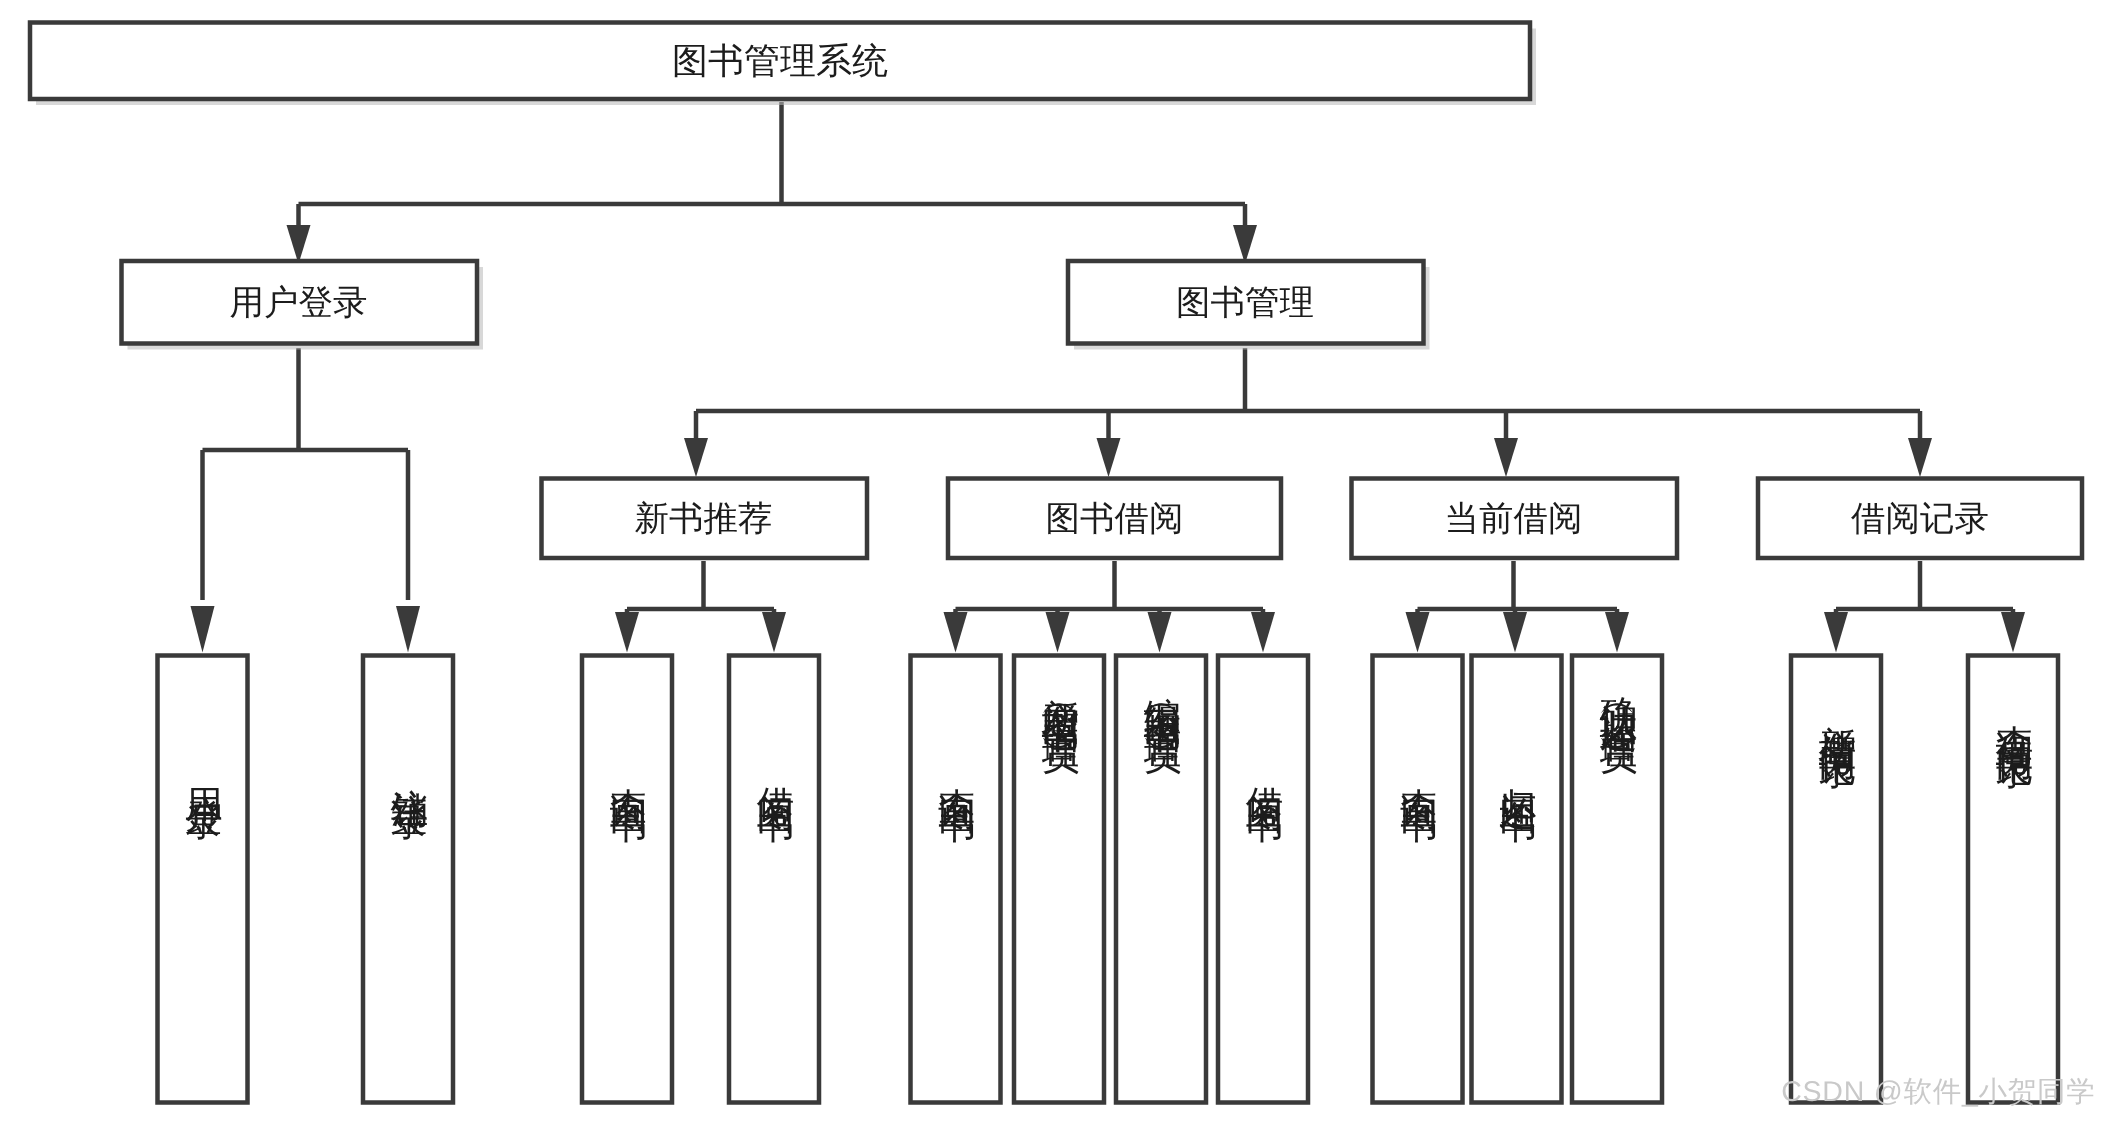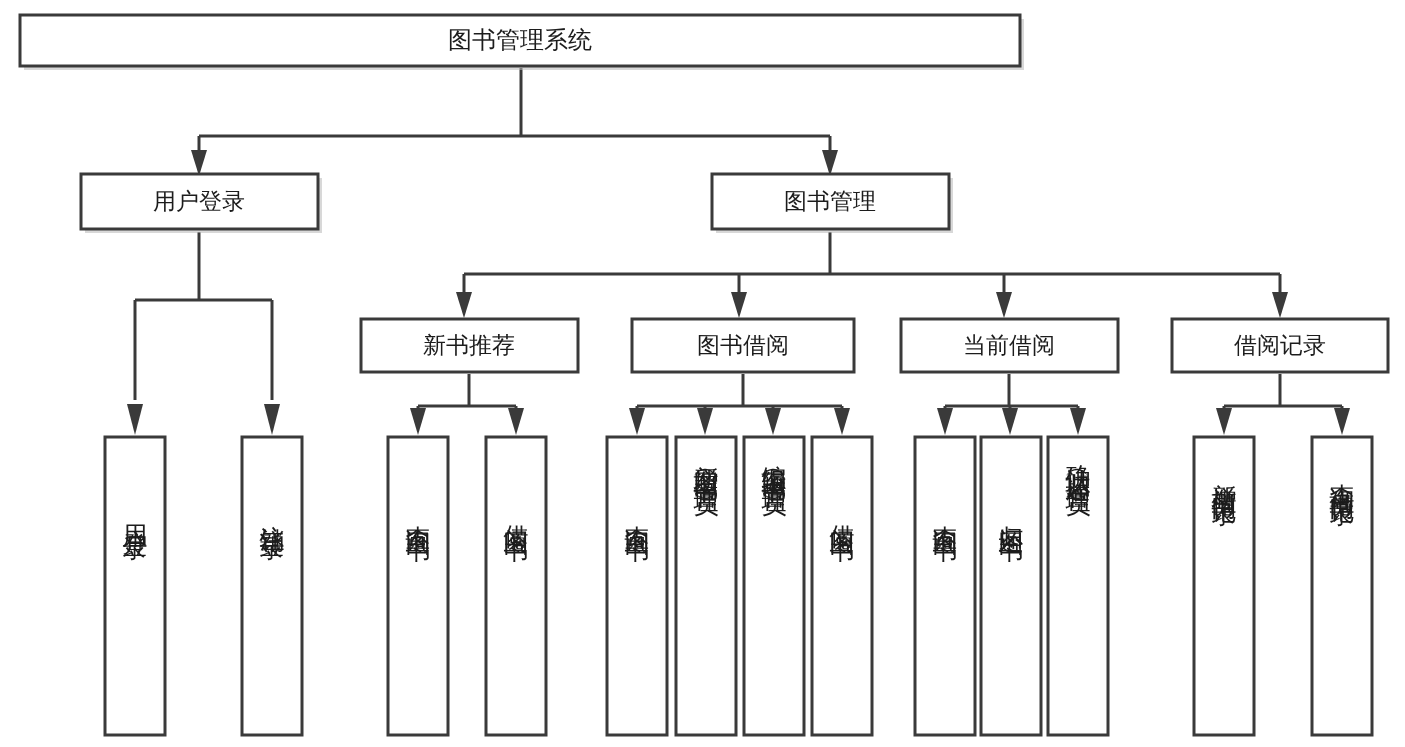--- a/index.html
+++ b/index.html
@@ -247,14 +247,15 @@
   </div>
 
   <div class="vertical-label-wrap" style="left:1194px; top:463px; width:60px; height:272px;">
     <span class="vertical-label">新增借阅记录</span>
   </div>
 
   <div class="vertical-label-wrap" style="left:1312px; top:463px; width:60px; height:272px;">
     <span class="vertical-label">查询借阅记录</span>
   </div>
 
+  <div class="watermark">CSDN @软件_小贺同学</div>
 
 </div>
 
 </body></html>

